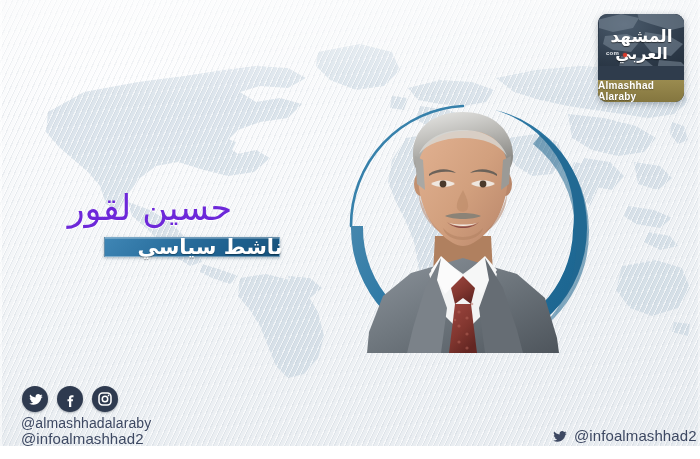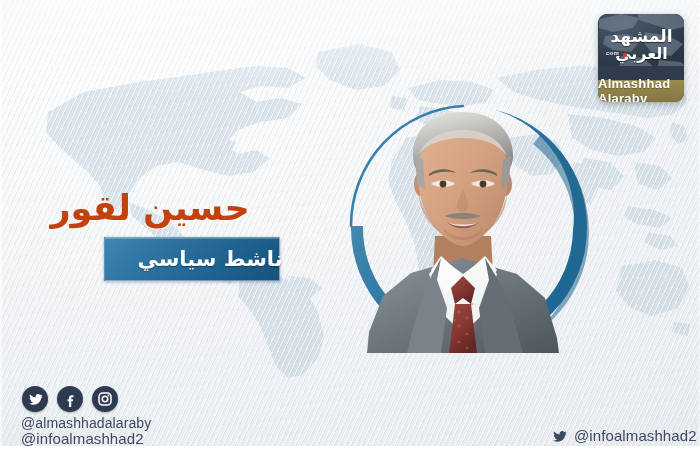--- a/index.html
+++ b/index.html
@@ -91,21 +91,21 @@
   .logo-dot {
     position:absolute; left:24px; top:39px;
     width:4px; height:4px; border-radius:50%;
     background:#d93a2b;
     box-shadow:0 0 2px rgba(217,58,43,.9);
   }
   .logo-bottom {
     position:absolute; left:0; right:0; bottom:0; height:22px;
     background:linear-gradient(to bottom,#9a8b4f 0%,#84763f 100%);
     color:#fff;
-    font-size:13px;
+    font-size:10px;
     font-weight:bold;
     letter-spacing:.25px;
     display:flex; align-items:center; justify-content:center;
     text-shadow:0 1px 1px rgba(0,0,0,.3);
   }
 
   
   #portrait-block {
     position:absolute; left:345px; top:98px; width:250px; height:258px;
   }
@@ -119,30 +119,30 @@
   .person { position:absolute; left:0; top:0; width:192px; height:255px; }
   .person svg { width:100%; height:100%; display:block; }
 
   
   #name {
     position:absolute; right:420px; top:188px;
     width:260px;
     text-align:center;
     direction:rtl;
     font-family:"DejaVu Sans", sans-serif;
-    font-weight:bold;
+    font-weight:normal;
     font-size:35px;
     line-height:40px;
-    color:#c2410c;
+    color:#6d28d9;
     text-shadow:0 1px 0 rgba(255,255,255,.85);
     white-space:nowrap;
   }
   #role-badge {
     position:absolute; left:104px; top:237px;
-    width:176px; height:44px;
+    width:176px; height:20px;
     background:
       linear-gradient(135deg,#3f86b5 0%,#2a6f9e 38%,#1d5f8d 72%,#17527b 100%);
     border:1px solid rgba(255,255,255,.35);
     box-shadow:0 1px 3px rgba(30,60,85,.35), inset 0 1px 0 rgba(255,255,255,.25);
     display:flex; align-items:center; justify-content:center;padding-left:36px;
   }
   #role-badge span {
     direction:rtl;
     font-family:"DejaVu Sans", sans-serif;
     font-weight:bold;

